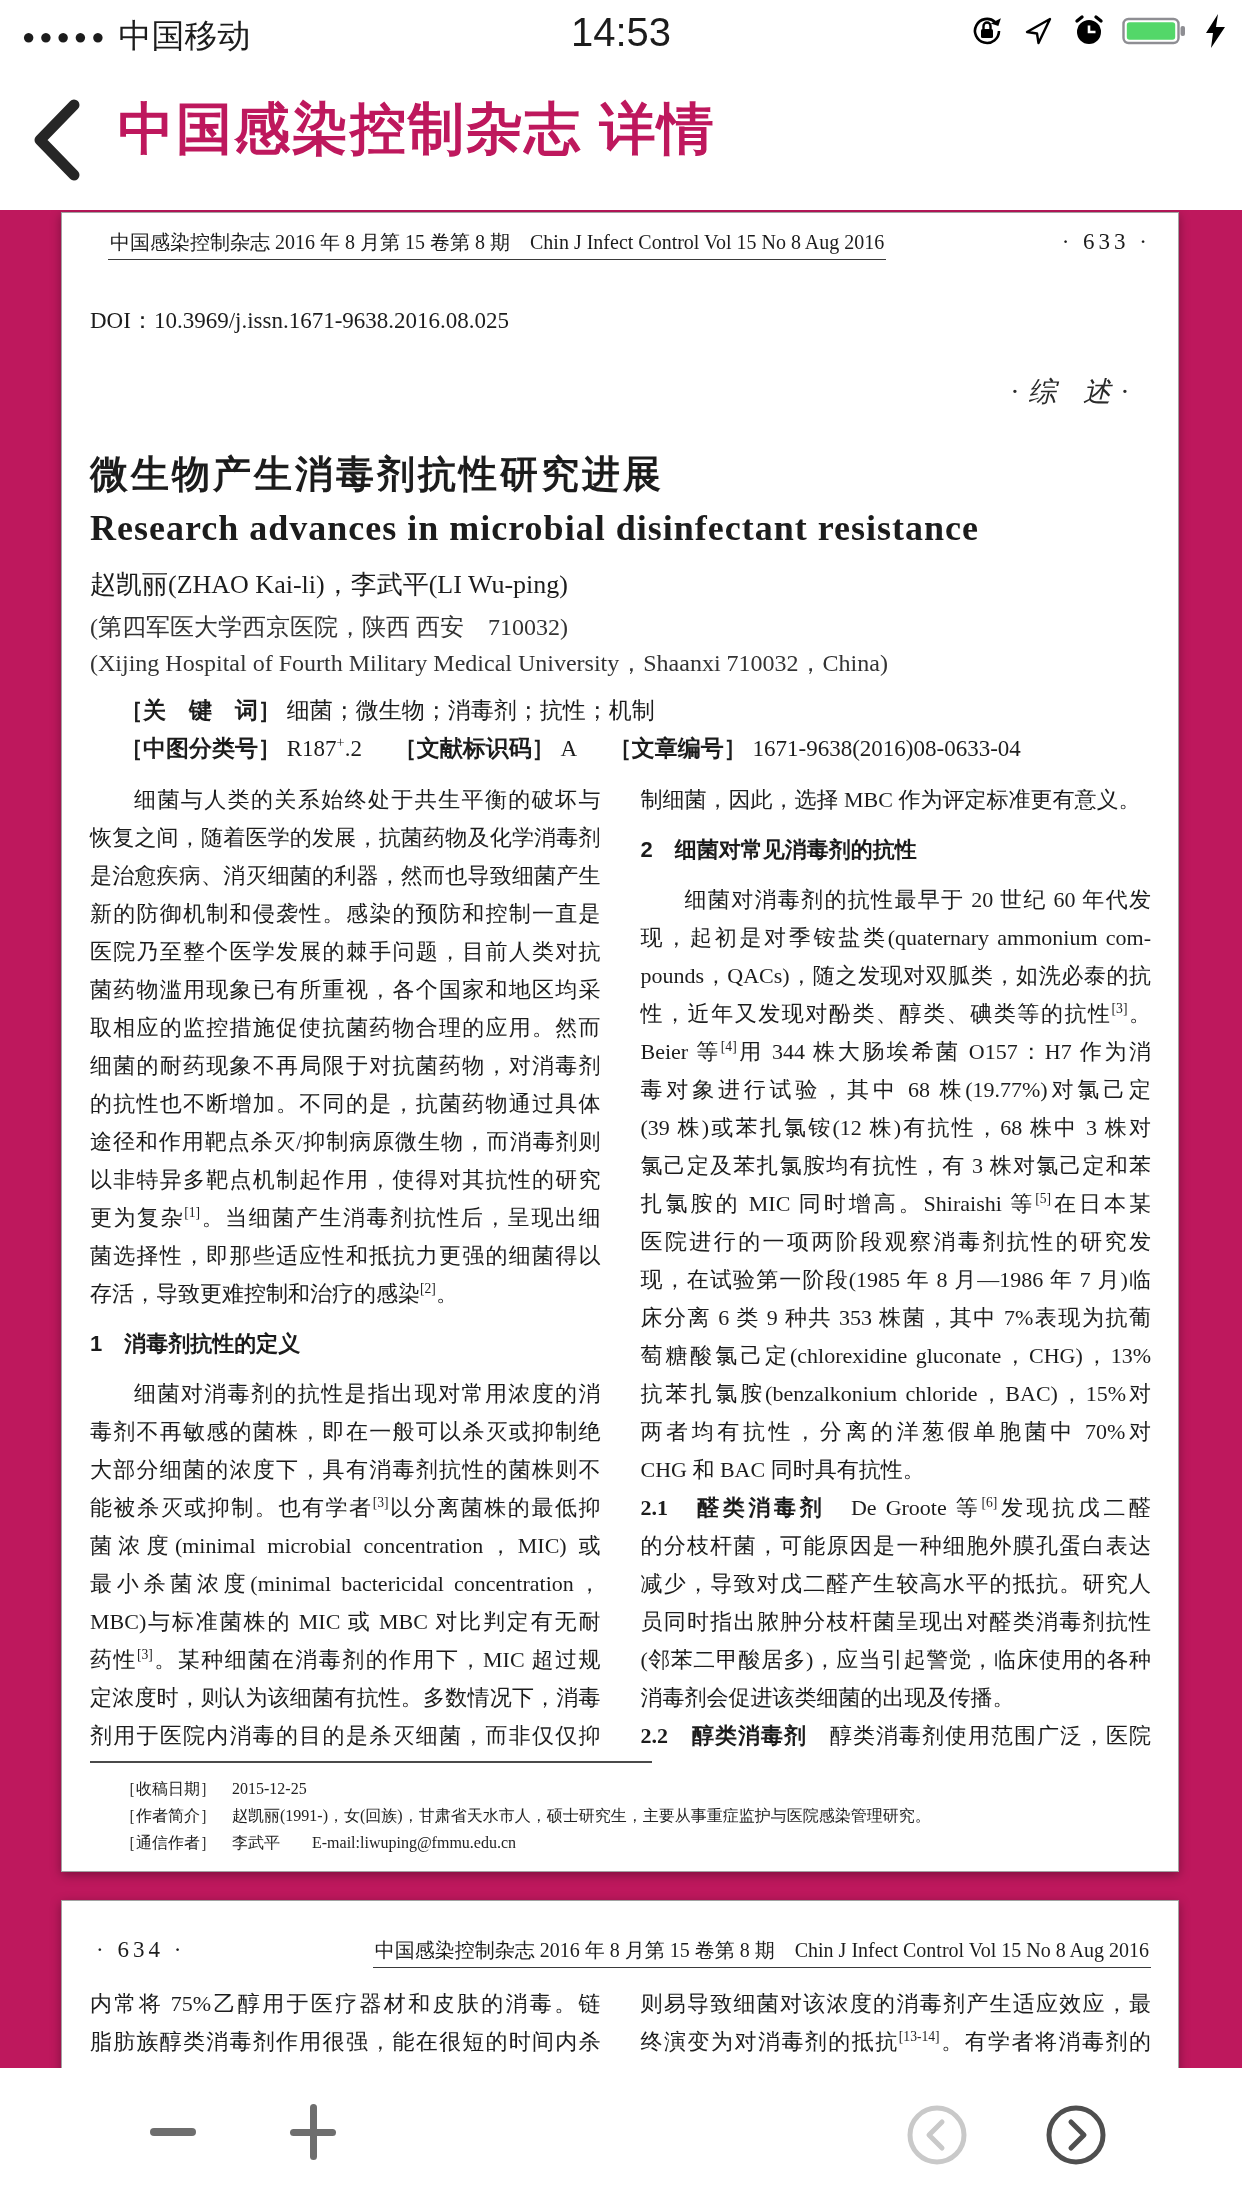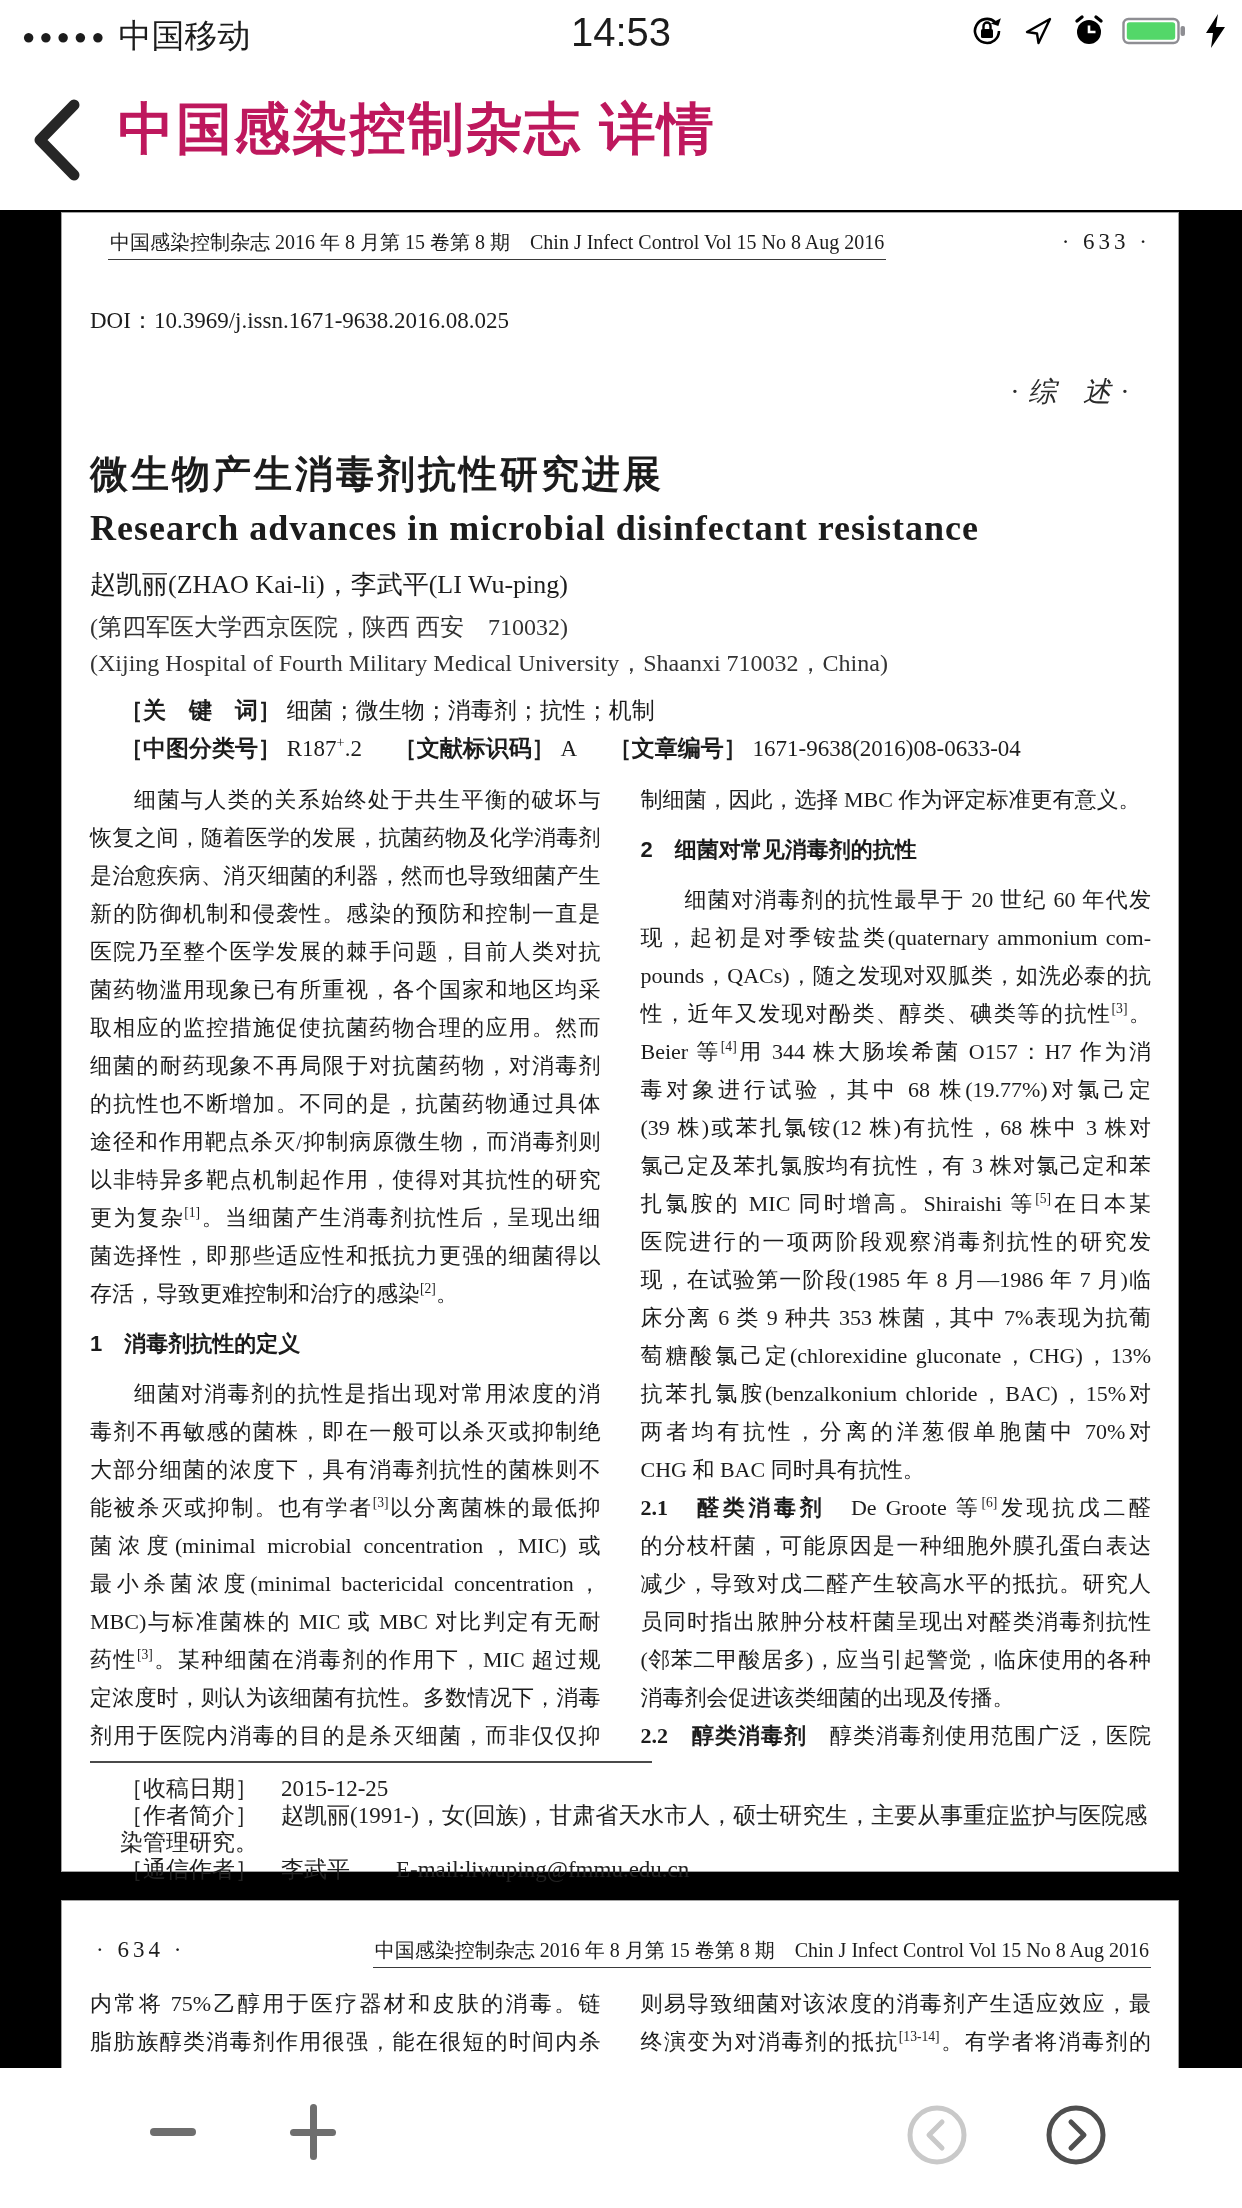--- a/index.html
+++ b/index.html
@@ -12,21 +12,21 @@
   .sb-dots{font-size:22px;letter-spacing:4px;}
   .sb-time{position:absolute;left:0;right:0;top:10px;text-align:center;
            font-family:"Liberation Sans",sans-serif;font-size:40px;font-weight:500;}
   .sb-right{position:absolute;right:14px;top:12px;display:flex;align-items:center;gap:14px;}
   
   .nav-bar{position:absolute;top:66px;left:0;right:0;height:144px;background:#fff;}
   .back-btn{position:absolute;left:26px;top:32px;width:60px;height:84px;cursor:pointer;}
   .nav-title{position:absolute;left:118px;top:26px;font-family:"Liberation Sans",sans-serif;
              font-size:56px;font-weight:700;color:#be185d;letter-spacing:2px;}
   
-  .doc-area{position:absolute;top:210px;bottom:140px;left:0;right:0;overflow:hidden;background:#000000;}
+  .doc-area{position:absolute;top:210px;bottom:140px;left:0;right:0;overflow:hidden;background:#be185d;}
   .page{position:relative;width:1118px;margin-left:61px;background:#fff;
         border:1px solid #a2a2a2;box-shadow:0 3px 10px rgba(0,0,0,.35);box-sizing:border-box;}
   .page1{height:1660px;margin-top:2px;}
   .page2{height:1000px;margin-top:28px;}
   .p-head{position:absolute;top:16px;left:28px;right:27px;display:flex;
           justify-content:space-between;align-items:baseline;}
   .p-head .journal{font-size:20px;border-bottom:1px solid #3a3a3a;padding:0 2px 3px 2px;margin-left:18px;}
   .p-head .pageno{font-size:23px;letter-spacing:4px;}
   .p-head2{position:absolute;top:36px;left:28px;right:27px;display:flex;
            justify-content:space-between;align-items:baseline;}
@@ -48,21 +48,21 @@
   .cols{position:absolute;top:568px;left:28px;right:27px;display:flex;gap:40px;}
   .cols2{position:absolute;top:84px;left:28px;right:27px;display:flex;gap:40px;}
   .col{flex:1;font-size:22px;line-height:38px;}
   .line{text-align:justify;text-align-last:justify;}
   .line.first{text-indent:2em;}
   .line.last{text-align-last:left;}
   .sec-h{font-family:"Liberation Sans",sans-serif;font-weight:700;line-height:38px;margin:12px 0;}
   sup{font-size:0.62em;line-height:0;vertical-align:super;}
   b.lead{font-weight:700;}
   .fn-sep{position:absolute;top:1548px;left:28px;width:562px;border-top:2px solid #4a4a4a;}
-  .fn-lines{position:absolute;top:1562px;left:58px;right:27px;font-size:23px;line-height:27px;color:#222;}
+  .fn-lines{position:absolute;top:1562px;left:58px;right:27px;font-size:16px;line-height:27px;color:#222;}
   .fn-lines .line{text-align:left;text-align-last:left;}
   
   .toolbar{position:absolute;bottom:0;left:0;right:0;height:140px;background:#fff;}
   .tb-btn{position:absolute;cursor:pointer;}
   .zoom-out{left:150px;top:60px;width:46px;height:8px;background:#6e6e6e;border-radius:4px;}
   .zoom-in{left:288px;top:36px;width:52px;height:56px;}
   .zoom-in .h{position:absolute;left:2px;top:25px;width:46px;height:7px;background:#6e6e6e;border-radius:4px;}
   .zoom-in .v{position:absolute;left:22px;top:0;width:7px;height:56px;background:#6e6e6e;border-radius:4px;}
   .pg-prev{left:906px;top:36px;}
   .pg-next{left:1045px;top:36px;}

